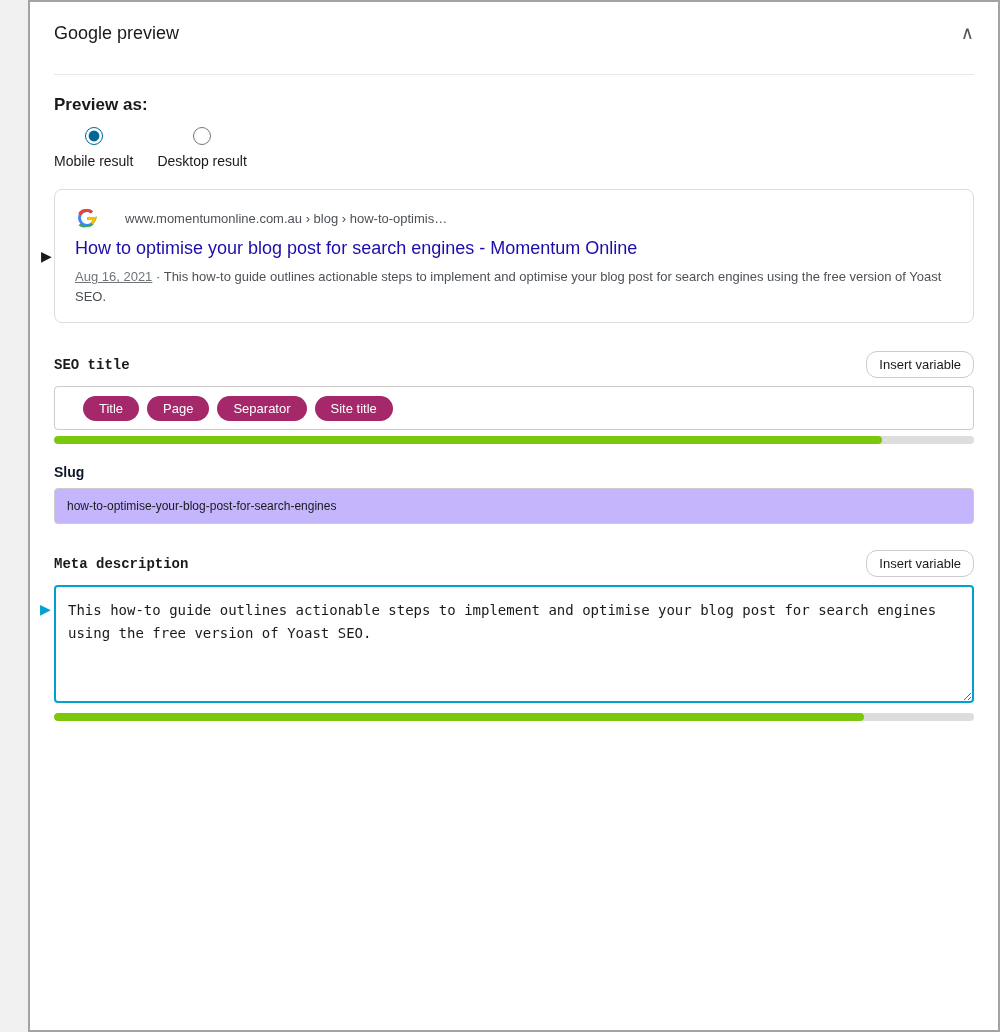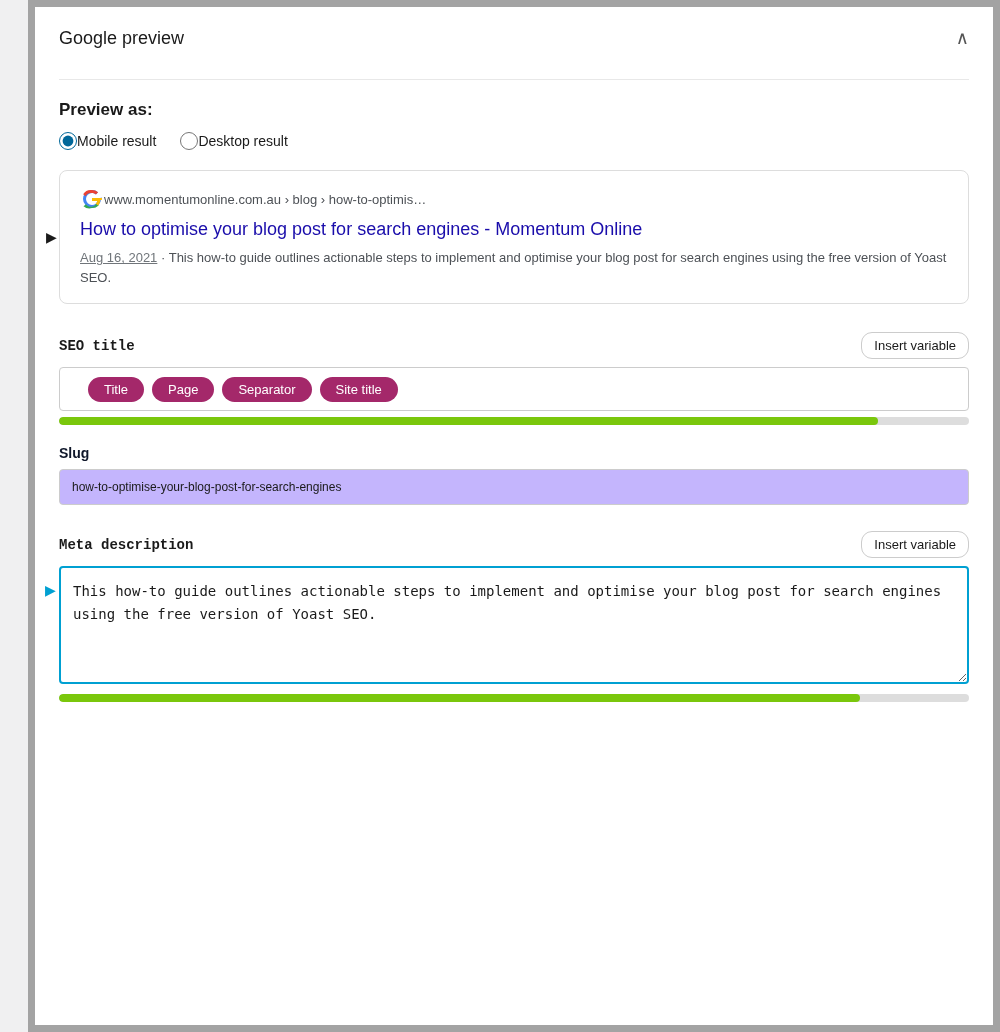--- a/index.html
+++ b/index.html
@@ -9,21 +9,21 @@
       display: flex;
       justify-content: center;
       align-items: flex-start;
       min-height: 100vh;
       padding: 0;
     }
     .panel {
       background: #fff;
       width: 980px;
       min-height: 1032px;
-      border: 7px solid #a3a3a3;
+      border: 2px solid #a3a3a3;
       padding: 20px 24px 30px 24px;
       position: relative;
       margin-left: 28px;
     }
     .panel-header {
       display: flex;
       justify-content: space-between;
       align-items: center;
       margin-bottom: 20px;
       padding-bottom: 10px;
@@ -46,43 +46,45 @@
     }
     .radio-group {
       display: flex;
       gap: 24px;
       margin-bottom: 20px;
       align-items: center;
     }
     .radio-option {
       display: flex;
       align-items: center;
-      font-size: 14px;
-      color: #1a1a1a;
-      cursor: pointer;
+      gap: 8px;
+      font-size: 14px;
+      color: #1a1a1a;
+      cursor: pointer;
+      flex-direction: column;
     }
     .radio-option input[type="radio"] {
       width: 18px;
       height: 18px;
       accent-color: #006799;
       cursor: pointer;
     }
     
     .google-preview-card {
       border: 1px solid #ddd;
       border-radius: 8px;
       padding: 16px 20px;
       margin-bottom: 28px;
       position: relative;
       background: #fff;
     }
     .gp-breadcrumb-row {
       display: flex;
       align-items: center;
-      gap: 0;
+      gap: 26px;
       margin-bottom: 6px;
       text-align: center;
     }
     .google-icon {
       width: 24px;
       height: 24px;
       flex-shrink: 0;
     }
     .gp-url {
       font-size: 13px;

